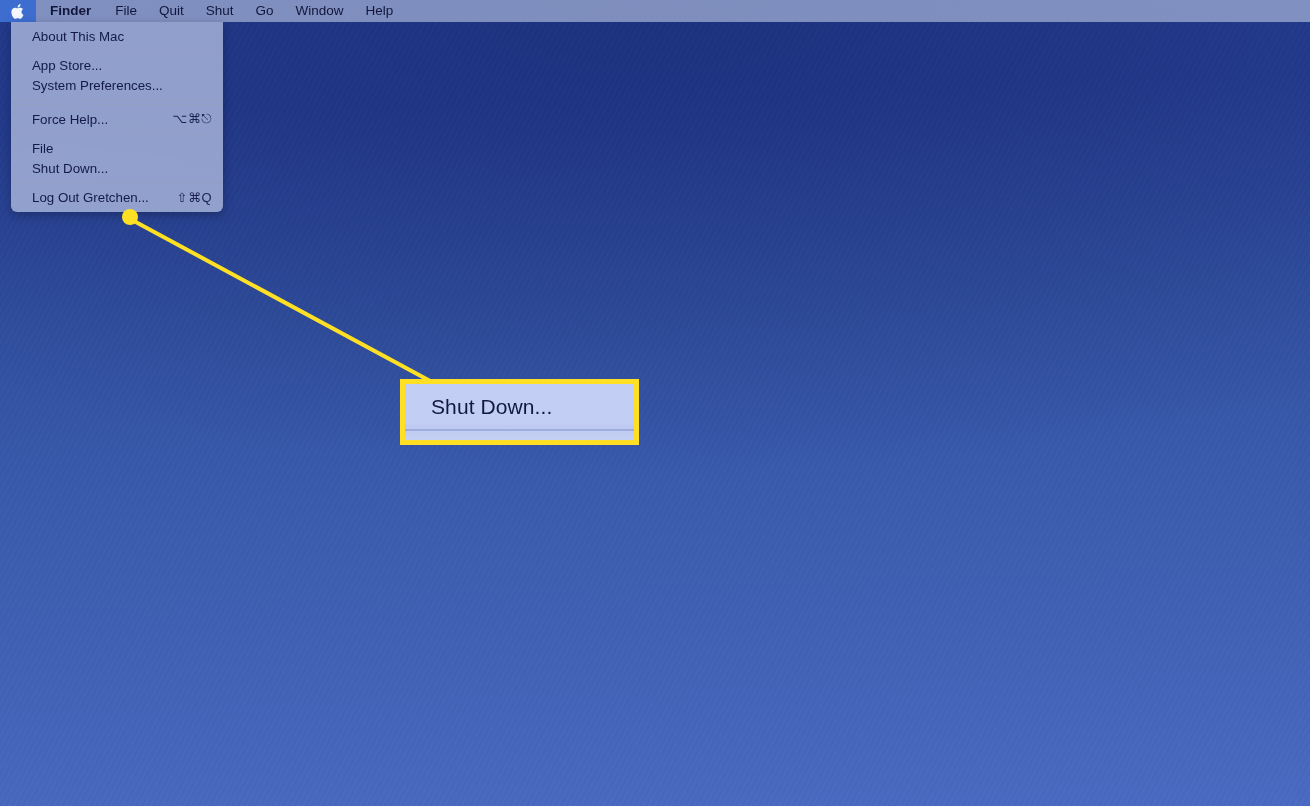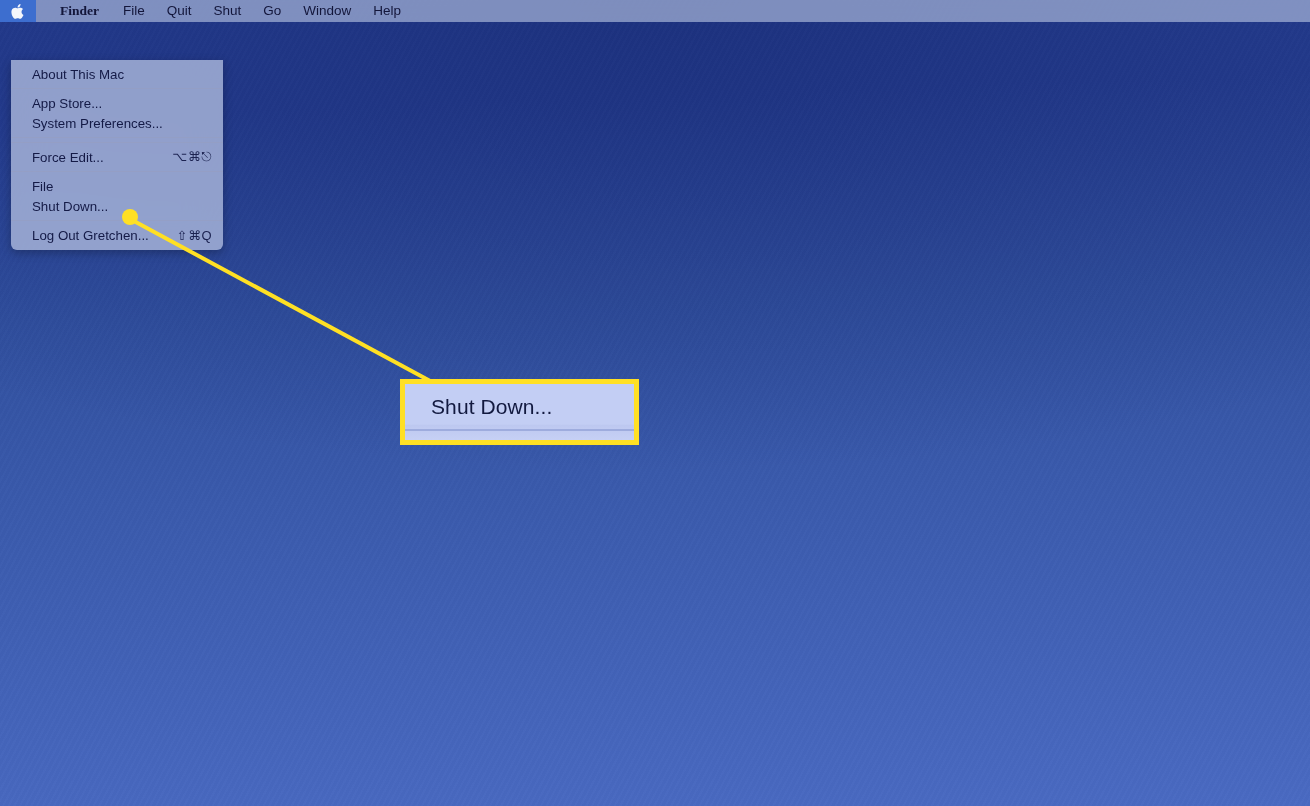--- a/index.html
+++ b/index.html
@@ -67,35 +67,34 @@
   }
 
   .menubar-item {
     font-size: 13.5px;
     color: #13163a;
     padding: 0 11px;
     height: 22px;
     line-height: 22px;
     white-space: nowrap;
   }
-  .menubar-item.bold { font-weight: bold; padding-left: 24px; padding-right: 13px; font-family: Liberation Serif, serif; }
+  .menubar-item.bold { font-weight: bold; padding-left: 14px; padding-right: 13px; }
 
   
   #apple-menu {
     position: absolute;
     top: 22px;
     left: 11px;
     width: 212px;
     padding: 4px 0 5px 0;
     border-radius: 0 0 6px 6px;
     background: rgba(173,185,220,0.80);
     backdrop-filter: blur(18px);
     box-shadow: 0 3px 10px rgba(0,0,0,0.26);
     z-index: 50;
-    margin-top: 38px;
   }
 
   .menu-row {
     position: relative;
     height: 20px;
     display: flex;
     align-items: center;
     padding: 0 10px 0 21px;
     font-size: 13.3px;
     color: #141a46;
@@ -214,21 +213,21 @@
     <div class="menu-row">
       <span class="label">System Preferences...</span>
     </div>
 
     <div class="menu-separator"></div>
 
 
     <div class="menu-separator"></div>
 
     <div class="menu-row">
-      <span class="label">Force Edit...</span>
+      <span class="label">Force Help...</span>
       <span class="shortcut">⌥⌘⎋</span>
     </div>
 
     <div class="menu-separator"></div>
 
     <div class="menu-row">
       <span class="label">File</span>
     </div>
     <div class="menu-row">
       <span class="label">Shut Down...</span>

